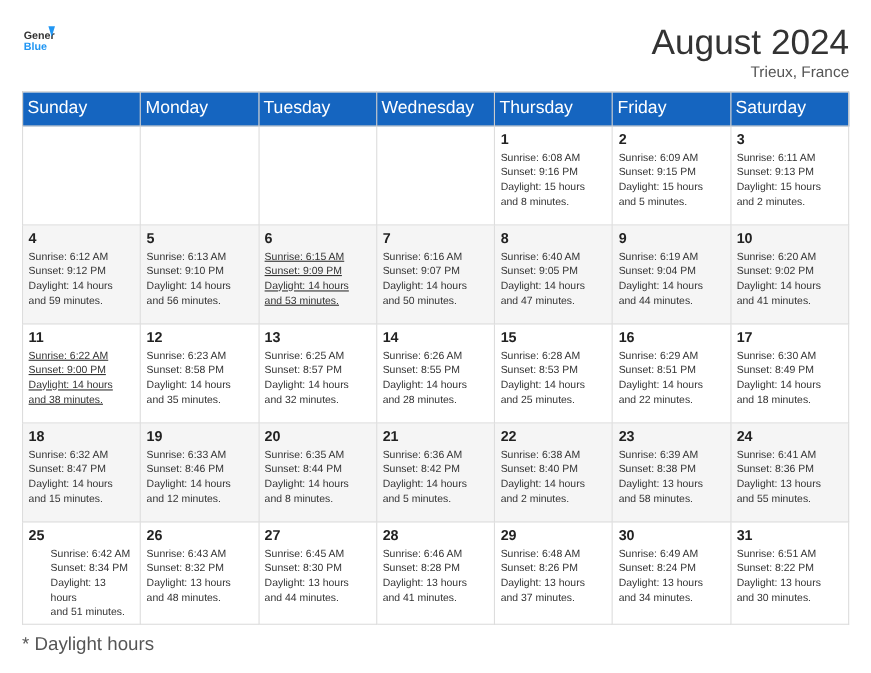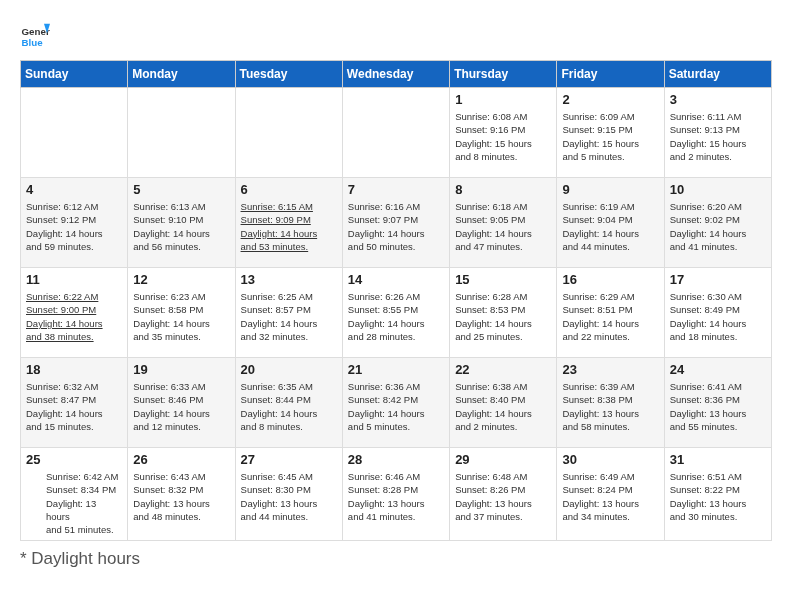--- a/index.html
+++ b/index.html
@@ -38,22 +38,22 @@
       color: #555;
     }
     table {
       width: 100%;
       border-collapse: collapse;
       table-layout: fixed;
     }
     th {
       background-color: #1565C0;
       color: #fff;
-      font-size: 12px;
-      font-weight: bold;
+      font-size: 16px;
+      font-weight: normal;
       padding: 6px 4px;
       text-align: left;
       border: 1px solid #ccc;
     }
     td {
       border: 1px solid #ddd;
       vertical-align: top;
       padding: 4px 5px;
       font-size: 10px;
       color: #333;
@@ -90,20 +90,24 @@
 <body>
 
 <div class="header">
   <div class="logo">
     <svg class="logo-icon" viewBox="0 0 40 40">
       <text x="2" y="20" font-size="13" font-weight="bold" fill="#333">General</text>
       <text x="2" y="34" font-size="13" font-weight="bold" fill="#2196F3">Blue</text>
       <polygon points="32,5 40,5 36,18" fill="#2196F3"></polygon>
     </svg>
   </div>
+  <div class="title-area">
+    <div class="month-title">August 2024</div>
+    <div class="location">Trieux, France</div>
+  </div>
 </div>
 
 <table>
   <thead>
     <tr id="header-row">
         <th>Sunday</th>
         <th>Monday</th>
         <th>Tuesday</th>
         <th>Wednesday</th>
         <th>Thursday</th>
@@ -163,21 +167,21 @@
         </td>
         <td>
           <div class="day-num">7</div>
           <div class="day-info" style="white-space: pre-line;">Sunrise: 6:16 AM
 Sunset: 9:07 PM
 Daylight: 14 hours
 and 50 minutes.</div>
         </td>
         <td>
           <div class="day-num">8</div>
-          <div class="day-info" style="white-space: pre-line;">Sunrise: 6:18 AM
+          <div class="day-info" style="white-space: pre-line;">Sunrise: 6:40 AM
 Sunset: 9:05 PM
 Daylight: 14 hours
 and 47 minutes.</div>
         </td>
         <td>
           <div class="day-num">9</div>
           <div class="day-info" style="white-space: pre-line;">Sunrise: 6:19 AM
 Sunset: 9:04 PM
 Daylight: 14 hours
 and 44 minutes.</div>

